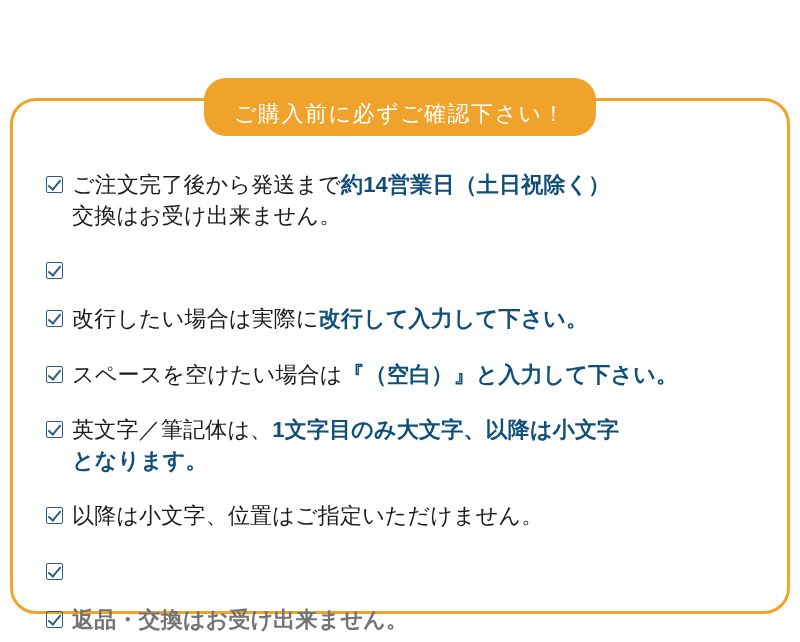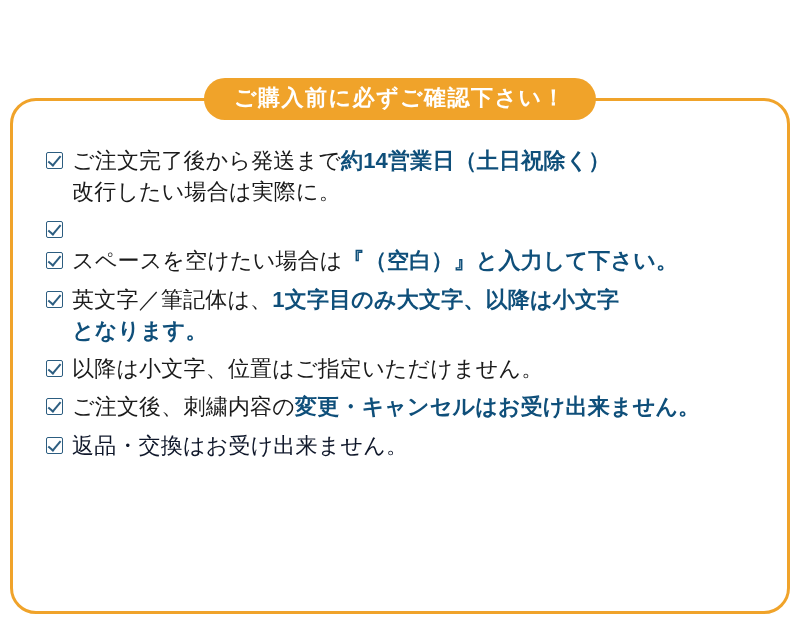--- a/index.html
+++ b/index.html
@@ -27,41 +27,42 @@
   }
 
   #title-badge {
     position: absolute;
     left: 50%;
     top: 78px;
     transform: translateX(-50%);
     background: #f0a32a;
     color: #ffffff;
     border-radius: 22px;
-    padding: 8px 30px 10px 30px;
+    padding: 24px 30px 10px 30px;
     font-size: 22px;
-    font-weight: bold;
+    font-weight: normal;
     letter-spacing: 1.5px;
     white-space: nowrap;
     z-index: 3;
     line-height: 1.1;
   }
 
   #list {
     position: absolute;
     left: 46px;
     top: 145px;
     width: 716px;
     z-index: 2;
   }
 
   .item {
     display: flex;
     align-items: flex-start;
     margin-bottom: 7px;
+    margin-top: 24px;
   }
 
   .check {
     flex: 0 0 auto;
     width: 17px;
     height: 17px;
     margin-top: 7px;
     margin-right: 9px;
     border: 1.5px solid #2c5d80;
     border-radius: 2px;
@@ -86,41 +87,47 @@
     color: #1a1a1a;
     letter-spacing: 0.2px;
   }
 
   .em {
     color: #0f4f7a;
     font-weight: bold;
   }
 
   .all-em .text {
-    color: #0f172a;
-    font-weight: normal;
+    color: #737373;
+    font-weight: bold;
   }
 </style>
 </head>
 <body>
 
 <div id="notice-card"></div>
 
 <div id="title-badge">ご購入前に必ずご確認下さい！</div>
 
 <div id="list">
     <div class="item">
       <div class="check"></div>
       <div class="text">
         <div><span>ご注文完了後から発送まで</span><span class="em">約14営業日（土日祝除く）</span></div>
-        <div><span>改行したい場合は実際に。</span></div>
+        <div><span>交換はお受け出来ません。</span></div>
       </div>
     </div>
     <div class="item">
       <div class="check"></div>
+    </div>
+    <div class="item">
+      <div class="check"></div>
+      <div class="text">
+        <div><span>改行したい場合は実際に</span><span class="em">改行して入力して下さい。</span></div>
+      </div>
     </div>
     <div class="item">
       <div class="check"></div>
       <div class="text">
         <div><span>スペースを空けたい場合は</span><span class="em">『（空白）』と入力して下さい。</span></div>
       </div>
     </div>
     <div class="item">
       <div class="check"></div>
       <div class="text">
@@ -129,23 +136,20 @@
       </div>
     </div>
     <div class="item">
       <div class="check"></div>
       <div class="text">
         <div><span>以降は小文字、位置はご指定いただけません。</span></div>
       </div>
     </div>
     <div class="item">
       <div class="check"></div>
-      <div class="text">
-        <div><span>ご注文後、刺繍内容の</span><span class="em">変更・キャンセルはお受け出来ません。</span></div>
-      </div>
     </div>
     <div class="item all-em">
       <div class="check"></div>
       <div class="text">
         <div><span>返品・交換はお受け出来ません。</span></div>
       </div>
     </div>
   </div>
 
 </body></html>

